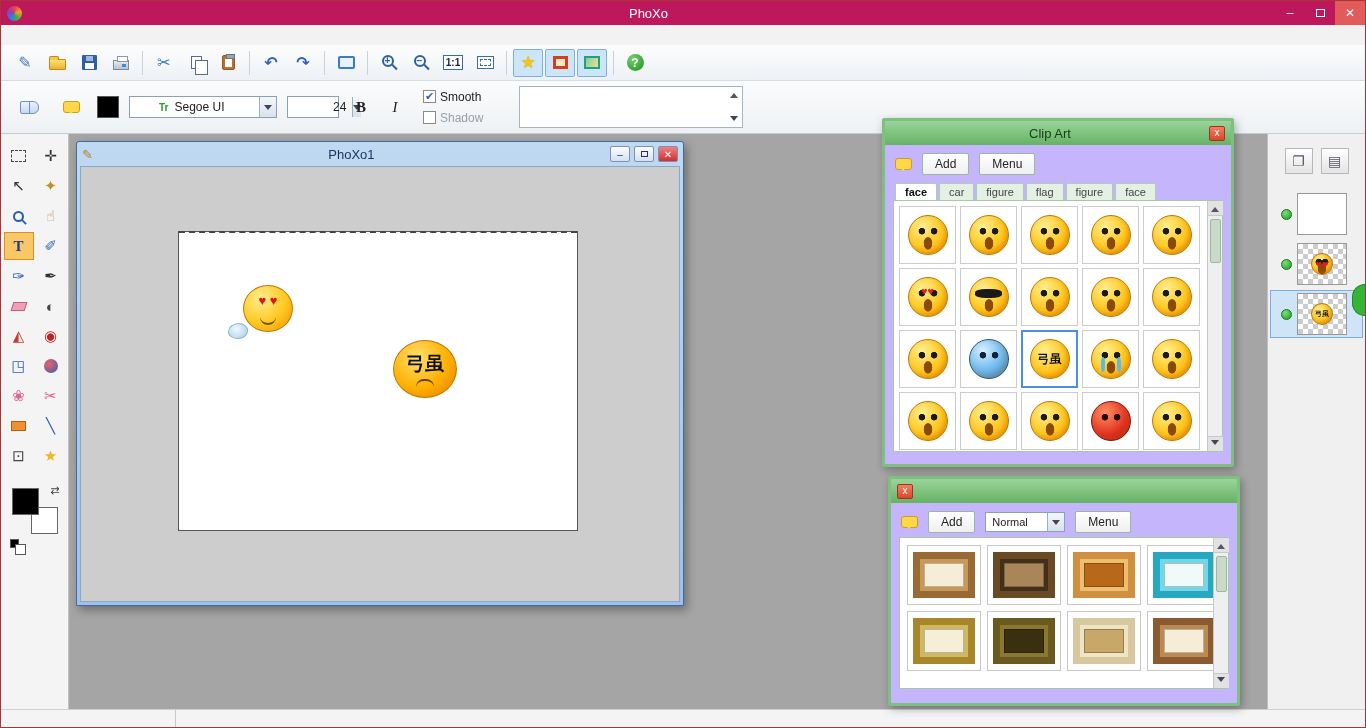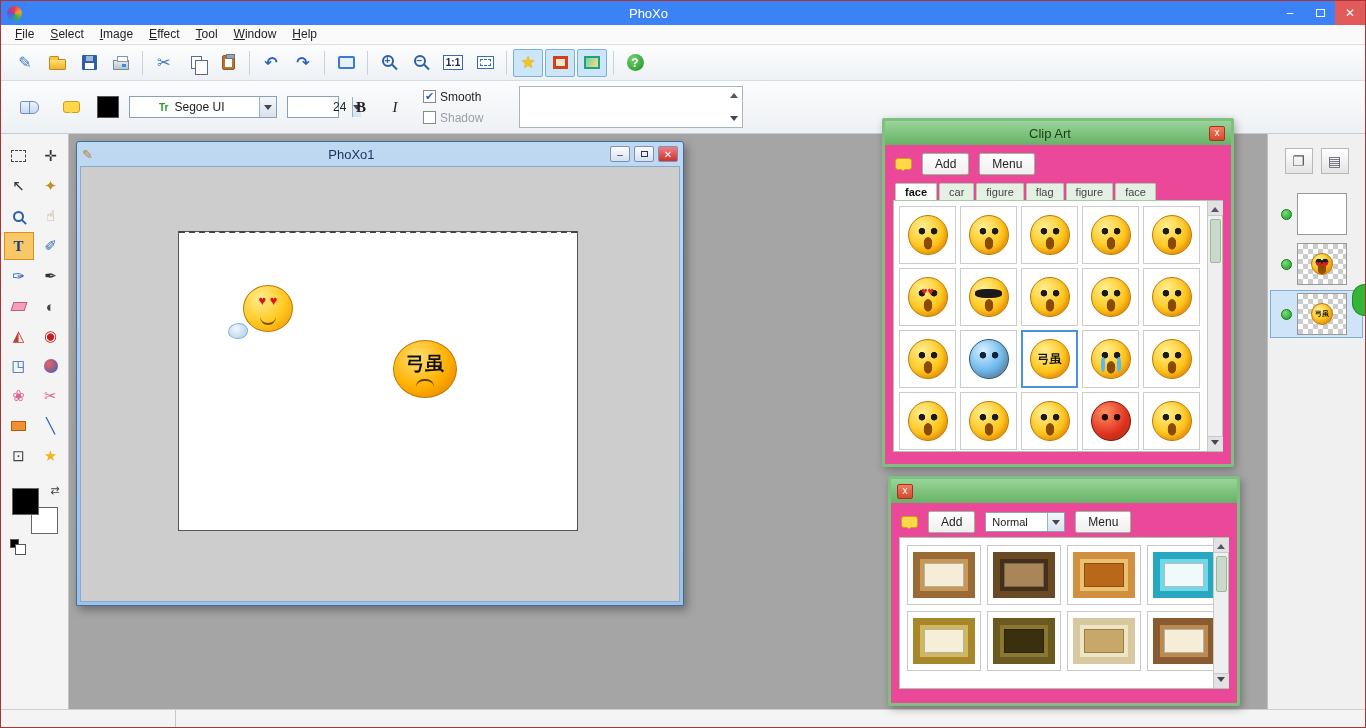--- a/index.html
+++ b/index.html
@@ -1,21 +1,21 @@
 <!DOCTYPE html>
 <html><head>
 <meta charset="utf-8">
 <style>
   html,body{margin:0;padding:0;background:#888;}
   *{box-sizing:border-box;}
   .app{position:relative;width:1366px;height:728px;overflow:hidden;
        font-family:"Liberation Sans","DejaVu Sans",sans-serif;font-size:12px;color:#222;
        background:#F2F2F2;border:1px solid #A33;}
   
-  .titlebar{position:absolute;left:0;top:0;width:100%;height:24px;background:#3b82f6;
+  .titlebar{position:absolute;left:0;top:0;width:100%;height:24px;background:#be185d;
             display:flex;align-items:center;color:#fff;}
   .app-logo{width:15px;height:15px;margin-left:6px;border-radius:50%;
             background:conic-gradient(#E84040,#F0A030,#40B040,#3080E0,#9040C0,#E84040);}
   .titlebar .ttl{flex:1;text-align:center;font-size:13px;}
   .wbtn{width:30px;height:24px;display:flex;align-items:center;justify-content:center;color:#fff;font-size:12px;}
   .wbtn .sq{width:9px;height:8px;border:1px solid #fff;display:block;}
   .wbtn.close{background:#E25B5B;}
   
   .menubar{position:absolute;left:0;top:24px;width:100%;height:20px;background:#FAFAFA;
            border-bottom:1px solid #E0E0E0;padding-left:6px;}
@@ -158,21 +158,21 @@
         border-radius:40%;box-shadow:16px 0 #58B8F0;}
   .face.f-cold{border-color:#1A5890;background:
          radial-gradient(circle at 34% 40%,#10233A 3px,rgba(0,0,0,0) 3.6px),
          radial-gradient(circle at 66% 40%,#10233A 3px,rgba(0,0,0,0) 3.6px),
          radial-gradient(circle at 35% 28%,#D8F0FF,#6CB8EC 55%,#2A78C0);}
   .face.f-devil{border-color:#801010;background:
          radial-gradient(circle at 34% 40%,#200,#200 3px,rgba(0,0,0,0) 3.6px),
          radial-gradient(circle at 66% 40%,#200,#200 3px,rgba(0,0,0,0) 3.6px),
          radial-gradient(circle at 35% 28%,#FF9060,#E03020 60%,#A01010);}
   
-  .panel{position:absolute;z-index:50;border:3px solid #7FC07F;background:#ec4899;border-radius:2px;
+  .panel{position:absolute;z-index:50;border:3px solid #7FC07F;background:#c4b5fd;border-radius:2px;
          box-shadow:2px 3px 9px rgba(0,0,0,.3);}
   .panel-title{height:24px;background:linear-gradient(#9AD49A,#66B266);display:flex;align-items:center;
          padding:0 6px;color:#16451 6;}
   .panel-title .pt{flex:1;text-align:center;color:#17431 7;}
   .panel-title .pt, .panel-title{color:#174017;font-size:13px;}
   .pclose{width:16px;height:15px;background:linear-gradient(#F08060,#D84830);border:1px solid #A83020;
           border-radius:2px;color:#fff;font-size:10px;display:flex;align-items:center;justify-content:center;line-height:1;}
   .panel-row{display:flex;align-items:center;gap:10px;padding:8px 10px 4px;}
   .pbtn{background:linear-gradient(#FFF,#EFEFEF);border:1px solid #9AB89A;border-radius:2px;padding:3px 12px;font-size:12px;}
   .tabs{display:flex;padding:4px 10px 0;gap:2px;}
@@ -205,21 +205,20 @@
   <div class="titlebar">
     <span class="app-logo"></span>
     <span class="ttl">PhoXo</span>
     <span class="wbtn">–</span>
     <span class="wbtn">
         <span class="sq"></span>
       </span>
     <span class="wbtn close">✕</span>
   </div>
 
-  <div class="menubar"><span class="menu-item">File</span><span class="menu-item">Select</span><span class="menu-item">Image</span><span class="menu-item">Effect</span><span class="menu-item">Tool</span><span class="menu-item">Window</span><span class="menu-item">Help</span></div>
 
   <div class="toolbar">
     <span class="tb-btn">
         <span class="g" style="color:#4A76C4;">✎</span>
       </span>
     <span class="tb-btn">
         <span class="ic-folder"></span>
       </span>
     <span class="tb-btn">
         <span class="ic-floppy"></span>

